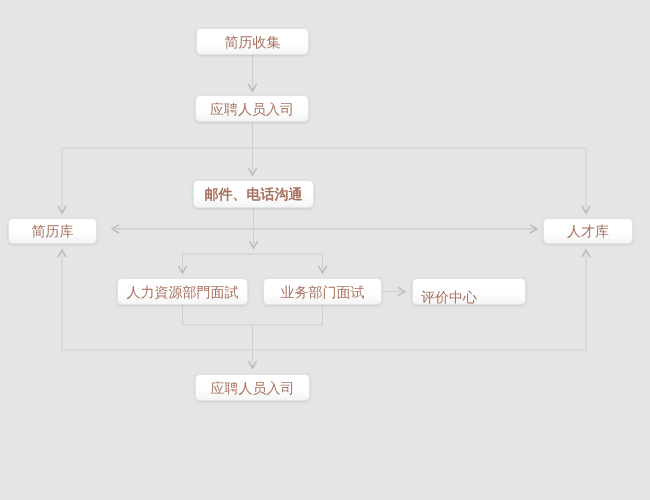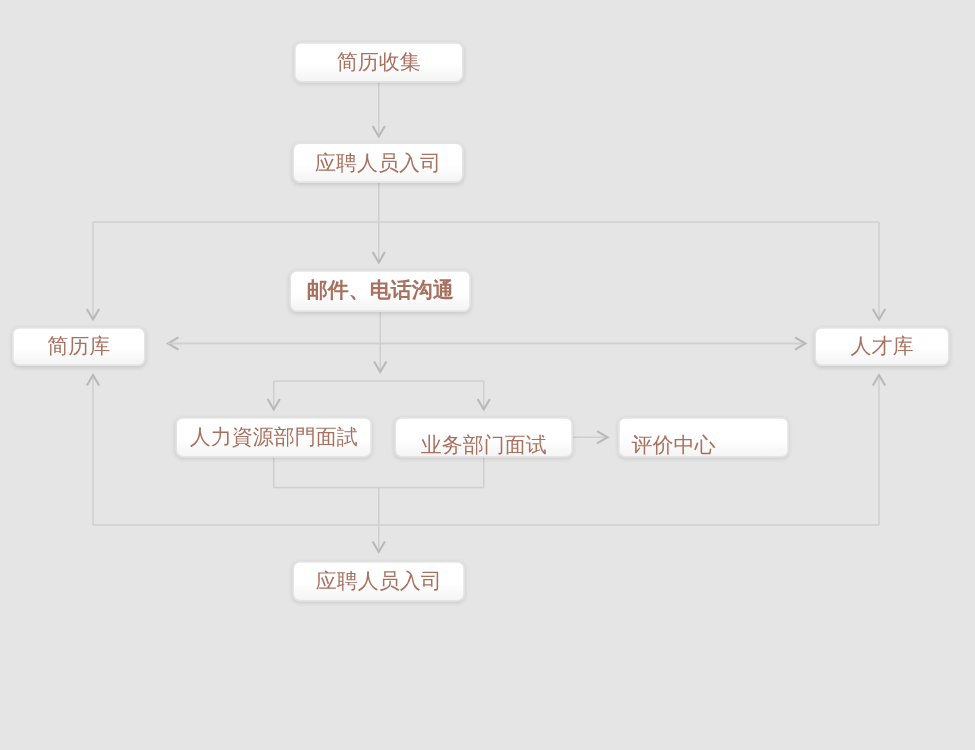--- a/index.html
+++ b/index.html
@@ -104,21 +104,21 @@
   </div>
 
   <div class="node" style="left:543px; top:218px; width:90px; height:26px;">
     <span>人才库</span>
   </div>
 
   <div class="node" style="left:117px; top:278px; width:131px; height:27px;">
     <span>人力資源部門面試</span>
   </div>
 
-  <div class="node" style="left:263px; top:278px; width:119px; height:27px;align-items:flex-end;">
+  <div class="node" style="left:263px; top:278px; width:119px; height:27px;">
     <span>业务部门面试</span>
   </div>
 
   <div class="node align-left" style="left:412px; top:278px; width:114px; height:27px;">
     <span>评价中心</span>
   </div>
 
   <div class="node" style="left:195px; top:374px; width:115px; height:27px;">
     <span>应聘人员入司</span>
   </div>

